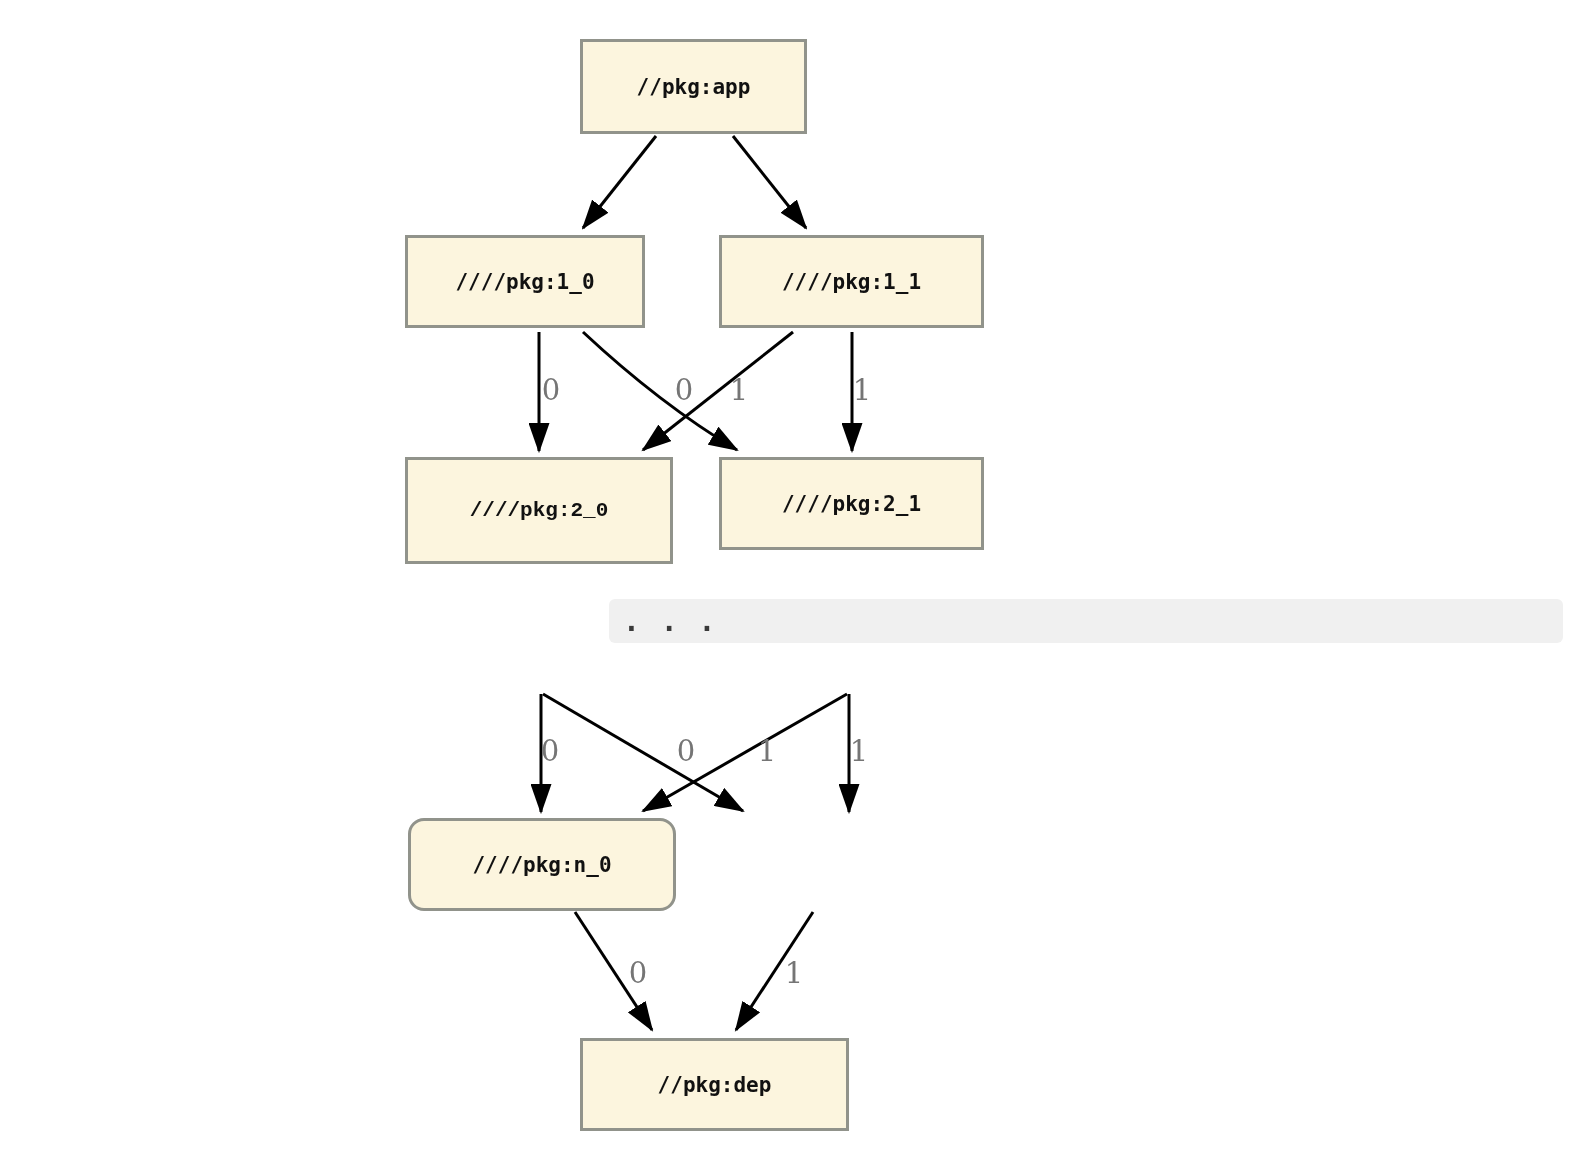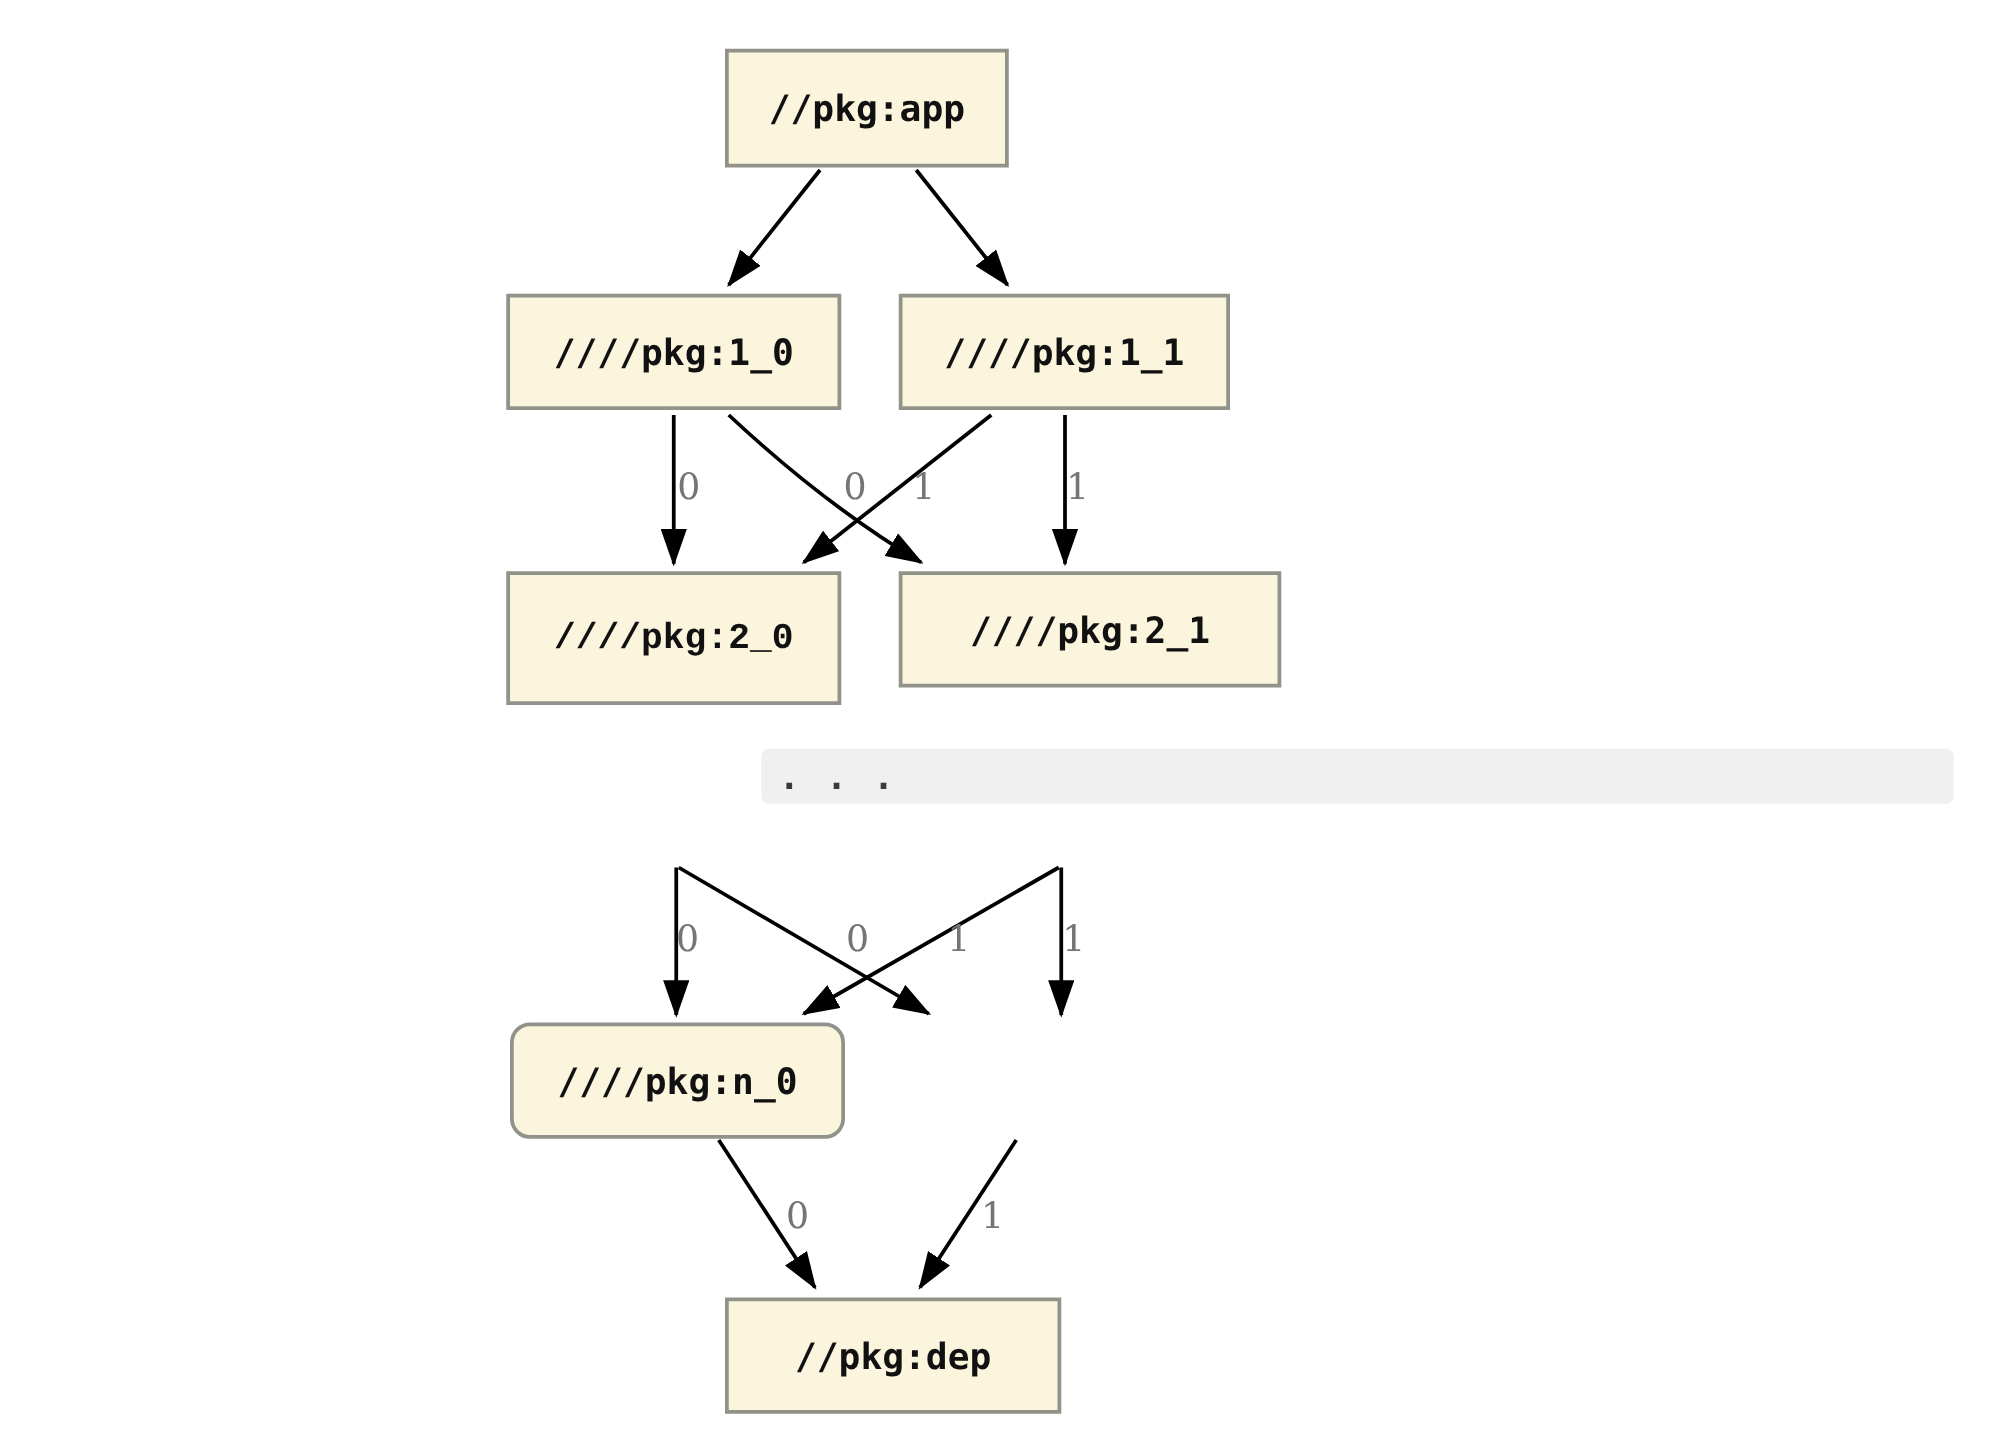--- a/index.html
+++ b/index.html
@@ -11,28 +11,28 @@
   }
   svg.edges-layer{position:absolute;left:0;top:0;width:1592px;height:1162px;}
   .edges-layer path.edge{stroke:var(--edge,#000);stroke-width:3;fill:none;}
   .edges-layer marker path{fill:var(--edge,#000);stroke:none;}
 
   .node{
     position:absolute;box-sizing:border-box;
     background:var(--node-fill,#FCF5DE);
     border:3.5px solid var(--node-border,#91938B);
     display:flex;align-items:center;justify-content:center;
-    font-weight:bold;font-size:29px;letter-spacing:0px;
+    font-weight:bold;font-size:21px;letter-spacing:0px;
     color:var(--node-text,#111);white-space:nowrap;
   }
   .n-app {left:580px;top:39px; width:227px;height:95px;}
-  .n-1_0 {left:405px;top:235px;width:268px;height:93px;}
+  .n-1_0 {left:405px;top:235px;width:240px;height:93px;}
   .n-1_1 {left:719px;top:235px;width:265px;height:93px;}
   .n-2_0 {left:405px;top:457px;width:268px;height:107px;font-family:Liberation Mono, monospace;}
-  .n-2_1 {left:719px;top:457px;width:306px;height:93px;}
+  .n-2_1 {left:719px;top:457px;width:265px;height:93px;}
   .n-n_0 {left:408px;top:818px;width:268px;height:93px;border-radius:16px;}
   .n-n_1 {left:719px;top:818px;width:265px;height:93px;}
   .n-dep {left:580px;top:1038px;width:269px;height:93px;}
 
   .elabel{
     position:absolute;transform:translate(-50%,-50%);
     font-family:"DejaVu Serif","Liberation Serif",serif;
     font-size:29px;color:var(--edge-label,#757575);line-height:1;
   }
 

